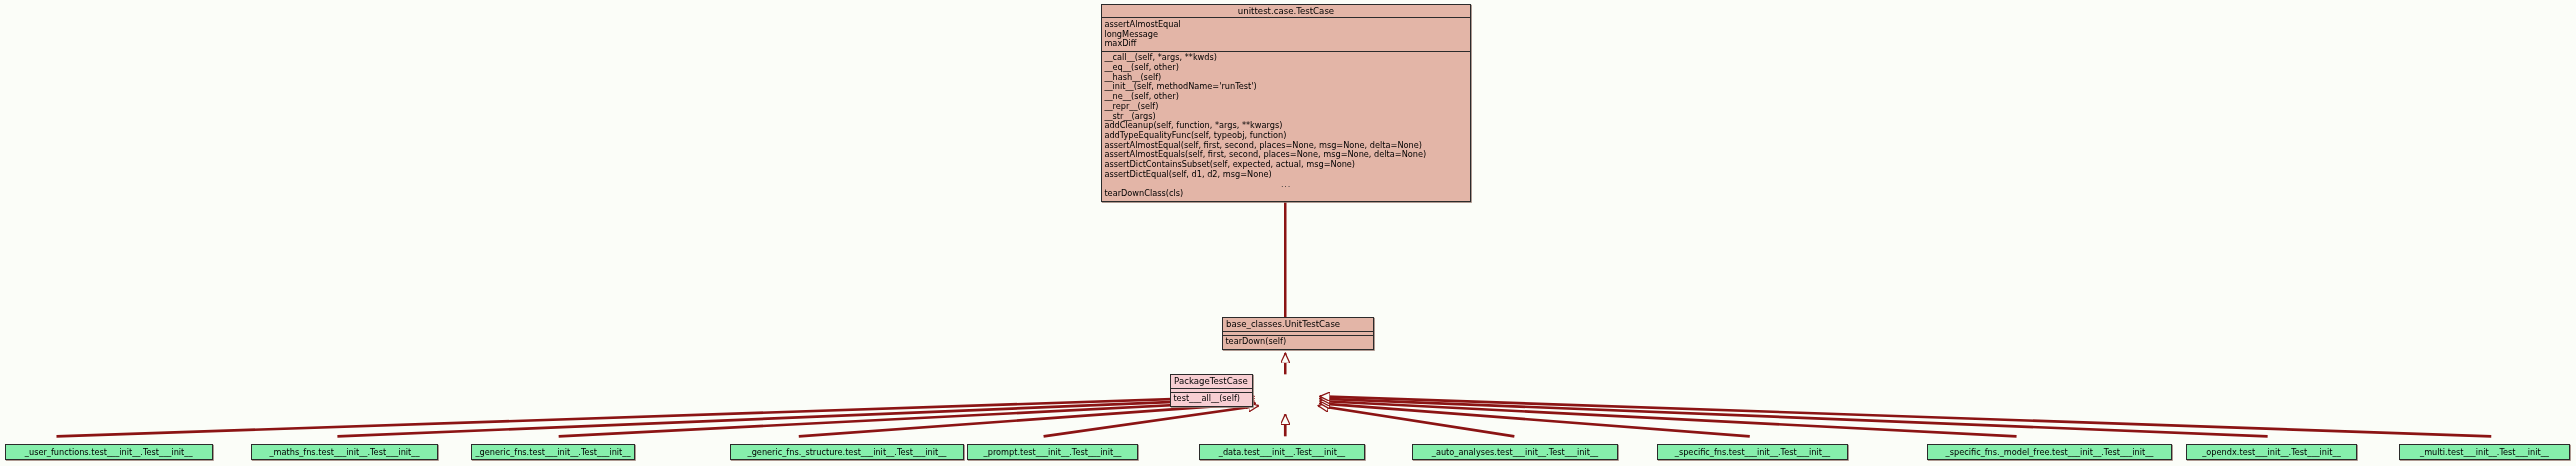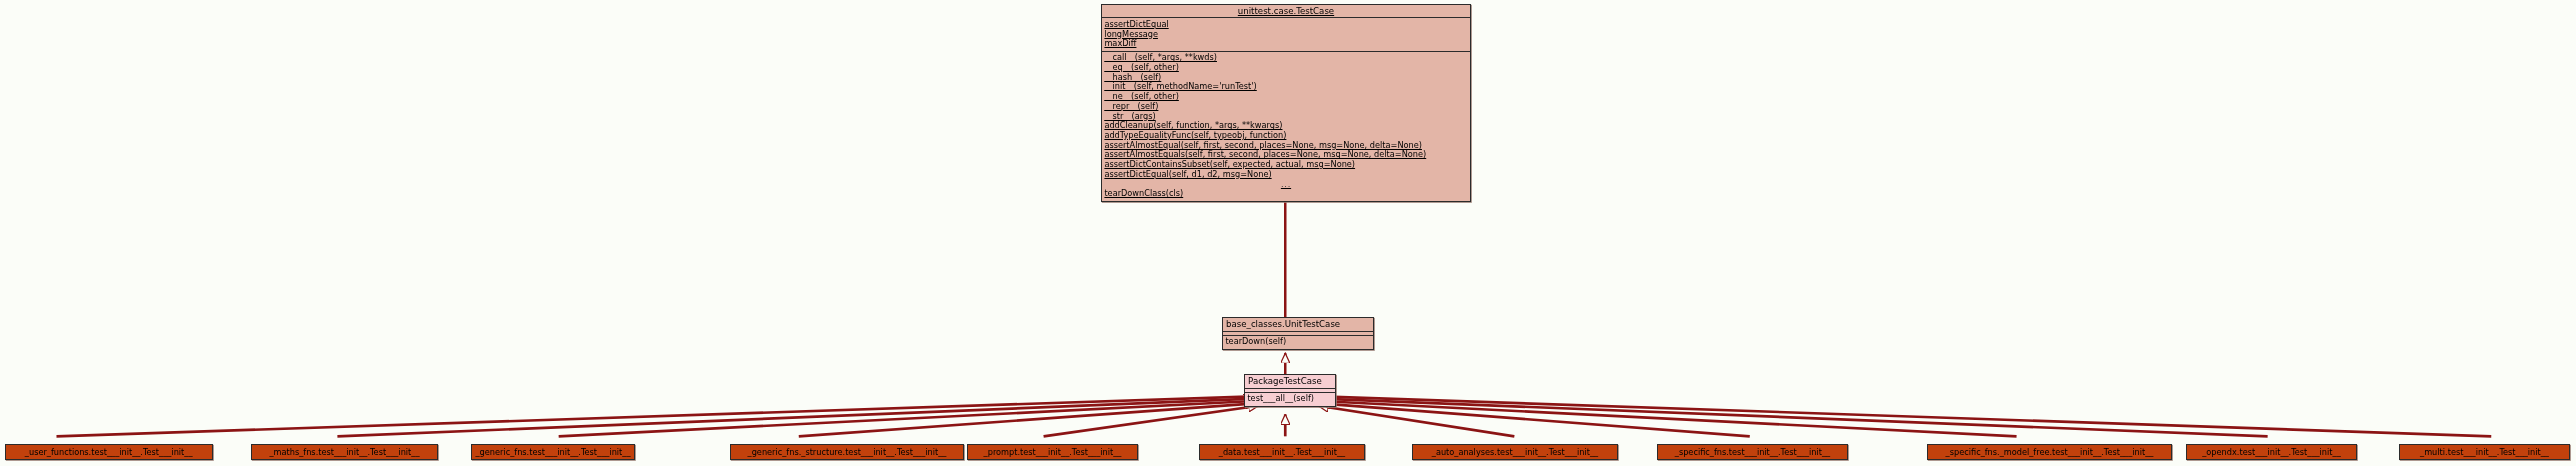--- a/index.html
+++ b/index.html
@@ -67,21 +67,21 @@
   }
   .member.ellipsis {
     text-align: center;
     letter-spacing: 0.8px;
     color: #3a3a3a;
   }
   .leaf-class {
     position: absolute;
     box-sizing: border-box;
     border: 0.8px solid #2b2b2b;
-    background: #c2410c;
+    background: #86efac;
     box-shadow: 0.8px 0.8px 0 #9b8178;
     height: 15.7px;
     z-index: 5;
     display: flex;
     align-items: center;
     justify-content: center;
   }
   .leaf-label {
     font-size: 8.2px;
     color: #000;
@@ -115,24 +115,24 @@
       <path d="M 1330,556 L 1604,517"></path>
       <path d="M 1638,556 L 1638,528"></path>
       <path d="M 1930,556 L 1680,517"></path>
       <path d="M 2230,556 L 1682,514"></path>
       <path d="M 2570,556 L 1682,511"></path>
       <path d="M 2890,556 L 1682,508"></path>
       <path d="M 3175,556 L 1682,505"></path>
     </g>
   </svg>
 
-  <div class="uml-class" id="root-class" style="left:1101px; top:3.9px; width:370px;text-decoration:underline;">
+  <div class="uml-class" id="root-class" style="left:1101px; top:3.9px; width:370px;">
     <div class="cls-name">unittest.case.TestCase</div>
     <div class="compartment">
-      <div class="member">assertDictEqual</div>
+      <div class="member">assertAlmostEqual</div>
       <div class="member">longMessage</div>
       <div class="member">maxDiff</div>
     </div>
     <div class="compartment">
       <div class="member">__call__(self, *args, **kwds)</div>
       <div class="member">__eq__(self, other)</div>
       <div class="member">__hash__(self)</div>
       <div class="member">__init__(self, methodName='runTest')</div>
       <div class="member">__ne__(self, other)</div>
       <div class="member">__repr__(self)</div>
@@ -149,21 +149,21 @@
   </div>
 
   <div class="uml-class" id="middle-class" style="left:1222px; top:317px; width:152px;">
     <div class="cls-name left">base_classes.UnitTestCase</div>
     <div class="compartment empty"></div>
     <div class="compartment">
       <div class="member">tearDown(self)</div>
     </div>
   </div>
 
-  <div class="uml-class light" id="subject-class" style="left:1244px; top:374px; width:92px;">
+  <div class="uml-class light" id="subject-class" style="left:1170px; top:374px; width:83px;">
     <div class="cls-name left">PackageTestCase</div>
     <div class="compartment empty"></div>
     <div class="compartment">
       <div class="member">test___all__(self)</div>
     </div>
   </div>
 
   <div class="leaf-class" style="left:4.7px;    top:444px; width:208px;">
       <span class="leaf-label">_user_functions.test___init__.Test___init__</span>
     </div>

